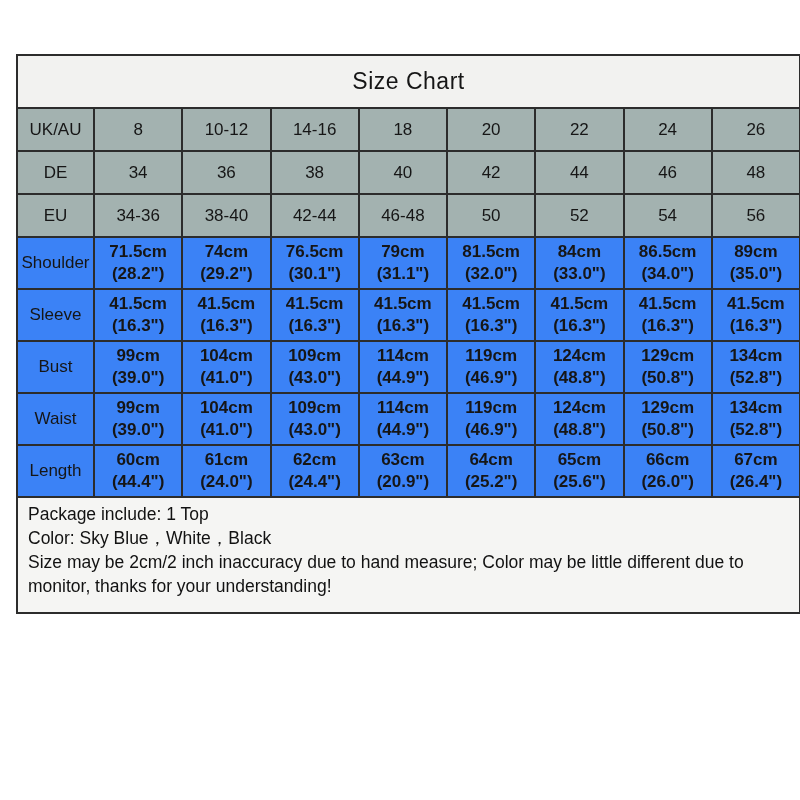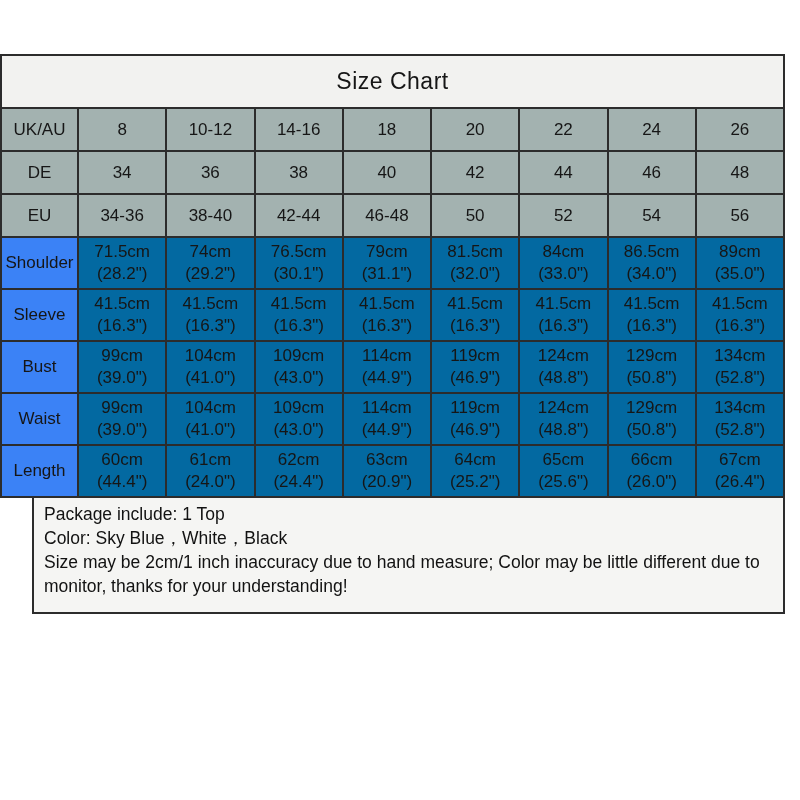--- a/index.html
+++ b/index.html
@@ -13,21 +13,21 @@
   }
   .sheet {
     position: relative;
     width: 800px;
     height: 800px;
     background: #ffffff;
     overflow: hidden;
   }
   .chart-wrap {
     position: absolute;
-    left: 0;
+    left: 16px;
     top: 54px;
     width: 785px;
   }
   table.size-chart {
     border-collapse: collapse;
     width: 100%;
     table-layout: fixed;
   }
   table.size-chart col.label-col { width: 77px; }
   table.size-chart td, table.size-chart th {
@@ -47,33 +47,33 @@
     letter-spacing: 0.5px;
   }
   tr.size-row th, tr.size-row td {
     background: #a3b2b0;
     height: 41px;
   }
   tr.measure-row th {
     background: #3b82f6;
   }
   tr.measure-row td {
-    background: #0369a1;
+    background: #3b82f6;
     height: 50px;
     line-height: 1.32;
+    font-weight: bold;
   }
   .info-box {
     margin-top: -2px;
     border: 2px solid #2c2c2c;
     background: #f5f5f3;
     padding: 5px 10px 13px 10px;
     font-size: 17.5px;
     line-height: 1.37;
     color: #121212;
-    margin-left: 32px;
   }
   .info-line { white-space: normal; }
 </style>
 </head>
 <body>
 
 <div class="sheet">
   <div class="chart-wrap">
 
     <table class="size-chart">
@@ -228,17 +228,17 @@
 (26.0")</td>
           <td>67cm
 (26.4")</td>
         </tr>
       </tbody>
     </table>
 
     <div class="info-box">
       <div class="info-line">Package include: 1 Top</div>
       <div class="info-line">Color: Sky Blue，White，Black</div>
-      <div class="info-line">Size may be 2cm/1 inch inaccuracy due to hand measure; Color may be little different due to monitor, thanks for your understanding!</div>
+      <div class="info-line">Size may be 2cm/2 inch inaccuracy due to hand measure; Color may be little different due to monitor, thanks for your understanding!</div>
     </div>
 
   </div>
 </div>
 
 </body></html>

